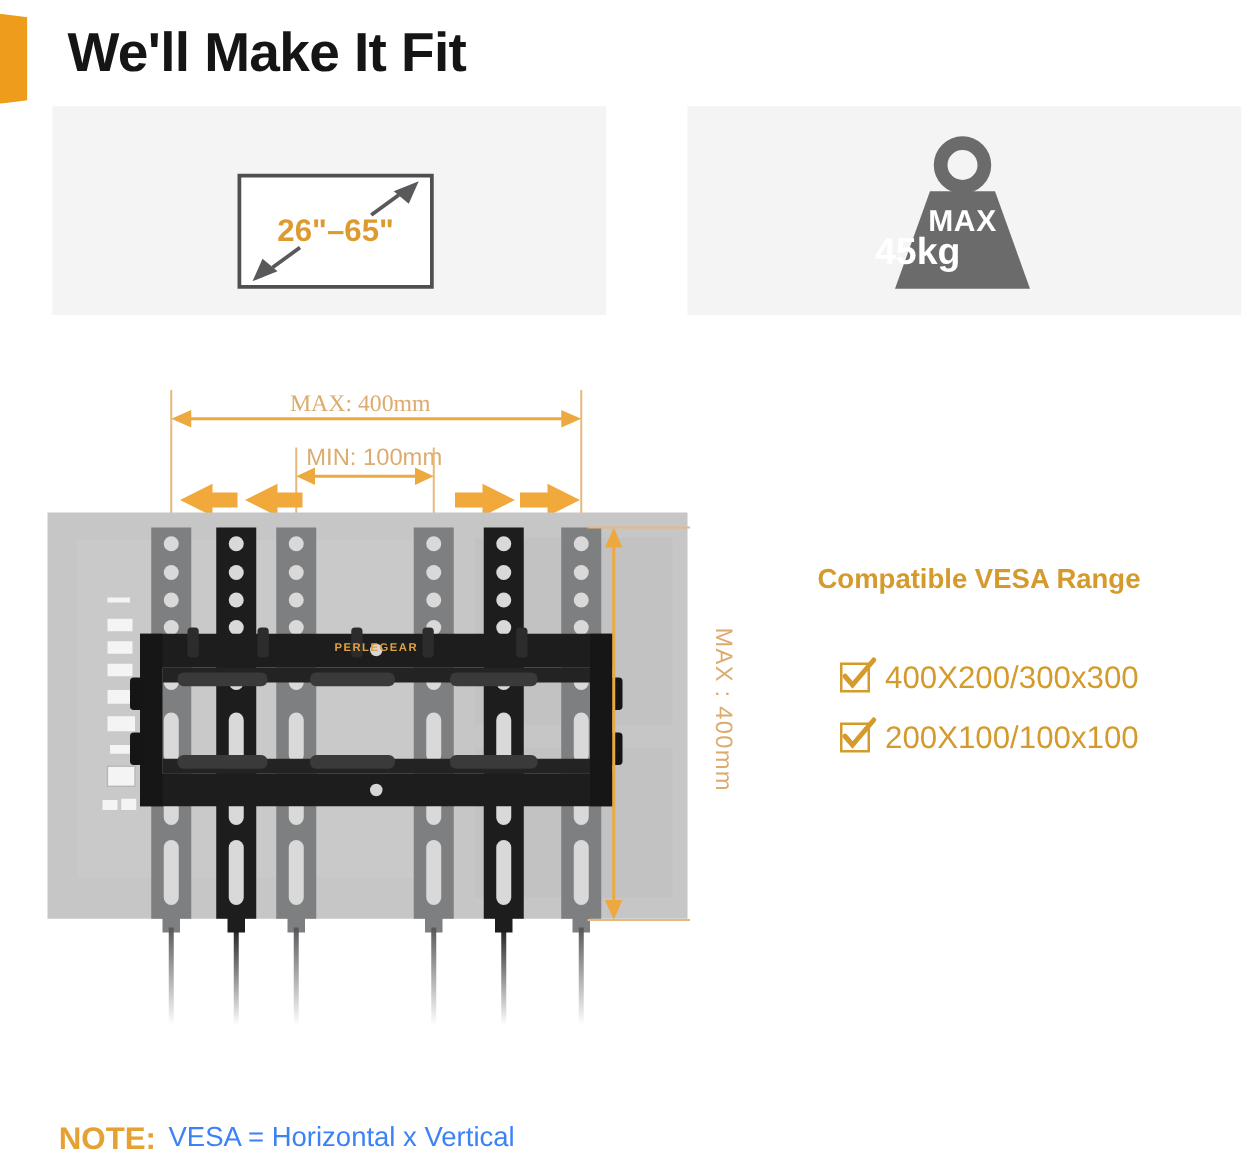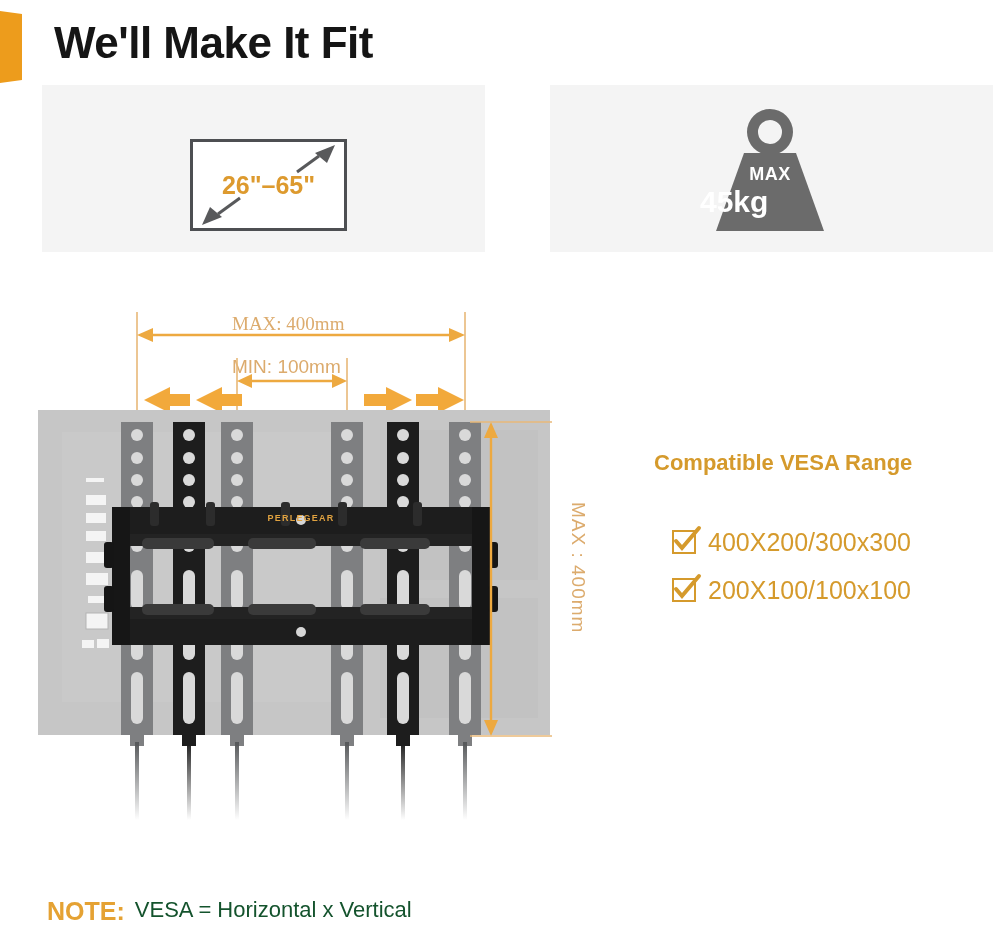--- a/index.html
+++ b/index.html
@@ -44,36 +44,36 @@
     transform: translate(-50%,-50%);
     font-size: 25px; font-weight: bold; color: #dd9a2e;
     white-space: nowrap;
   }
   .diag { position: absolute; }
 
   
   .weight-wrap { position: absolute; left: 150px; top: 22px; width: 140px; height: 126px; }
   .weight-label-max {
     position: absolute; left: 0; right: 0; top: 57px;
-    text-align: center; font-size: 18px; font-weight: bold;
+    text-align: center; font-size: 24px; font-weight: bold;
     color: #ffffff; letter-spacing: .5px;
   }
   .weight-label-kg {
     position: absolute; left: 0; right: 0; top: 78px;
     text-align: left; font-size: 30px; font-weight: bold;
     color: #ffffff;
   }
 
   
   .dim-label {
     position: absolute; color: #dcab6d;
     font-size: 19px; white-space: nowrap;
   }
   #dim-max-h { left: 232px; top: 313px; font-family: Liberation Serif, serif; }
-  #dim-min-h { left: 232px; top: 356px; }
+  #dim-min-h { left: 245px; top: 356px; }
 
   .dim-label-v {
     position: absolute; color: #dcab6d;
     font-size: 19px; white-space: nowrap;
     transform-origin: left top;
   }
   #dim-min-v {
     left: 548px; top: 508px;
     transform: rotate(90deg);
     font-weight: bold; letter-spacing: 1px;
@@ -107,21 +107,21 @@
 
   
   .note-line {
     position: absolute; left: 47px; top: 897px;
     display: flex; align-items: flex-start; white-space: nowrap;
   }
   .note-kw {
     font-size: 25px; font-weight: bold; color: #e5a233;
     margin-right: 10px;
   }
-  .note-body { font-size: 22px; color: #14532d; }
+  .note-body { font-size: 22px; color: #3b82f6; }
   .note-paren { font-size: 22px; color: #58585a; margin-left: 28px; }
 
   
   #product-figure { position: absolute; left: 0; top: 280px; width: 640px; height: 540px; }
   #product-figure svg { display: block; }
 </style>
 </head>
 <body>
 
 <div class="stage">

